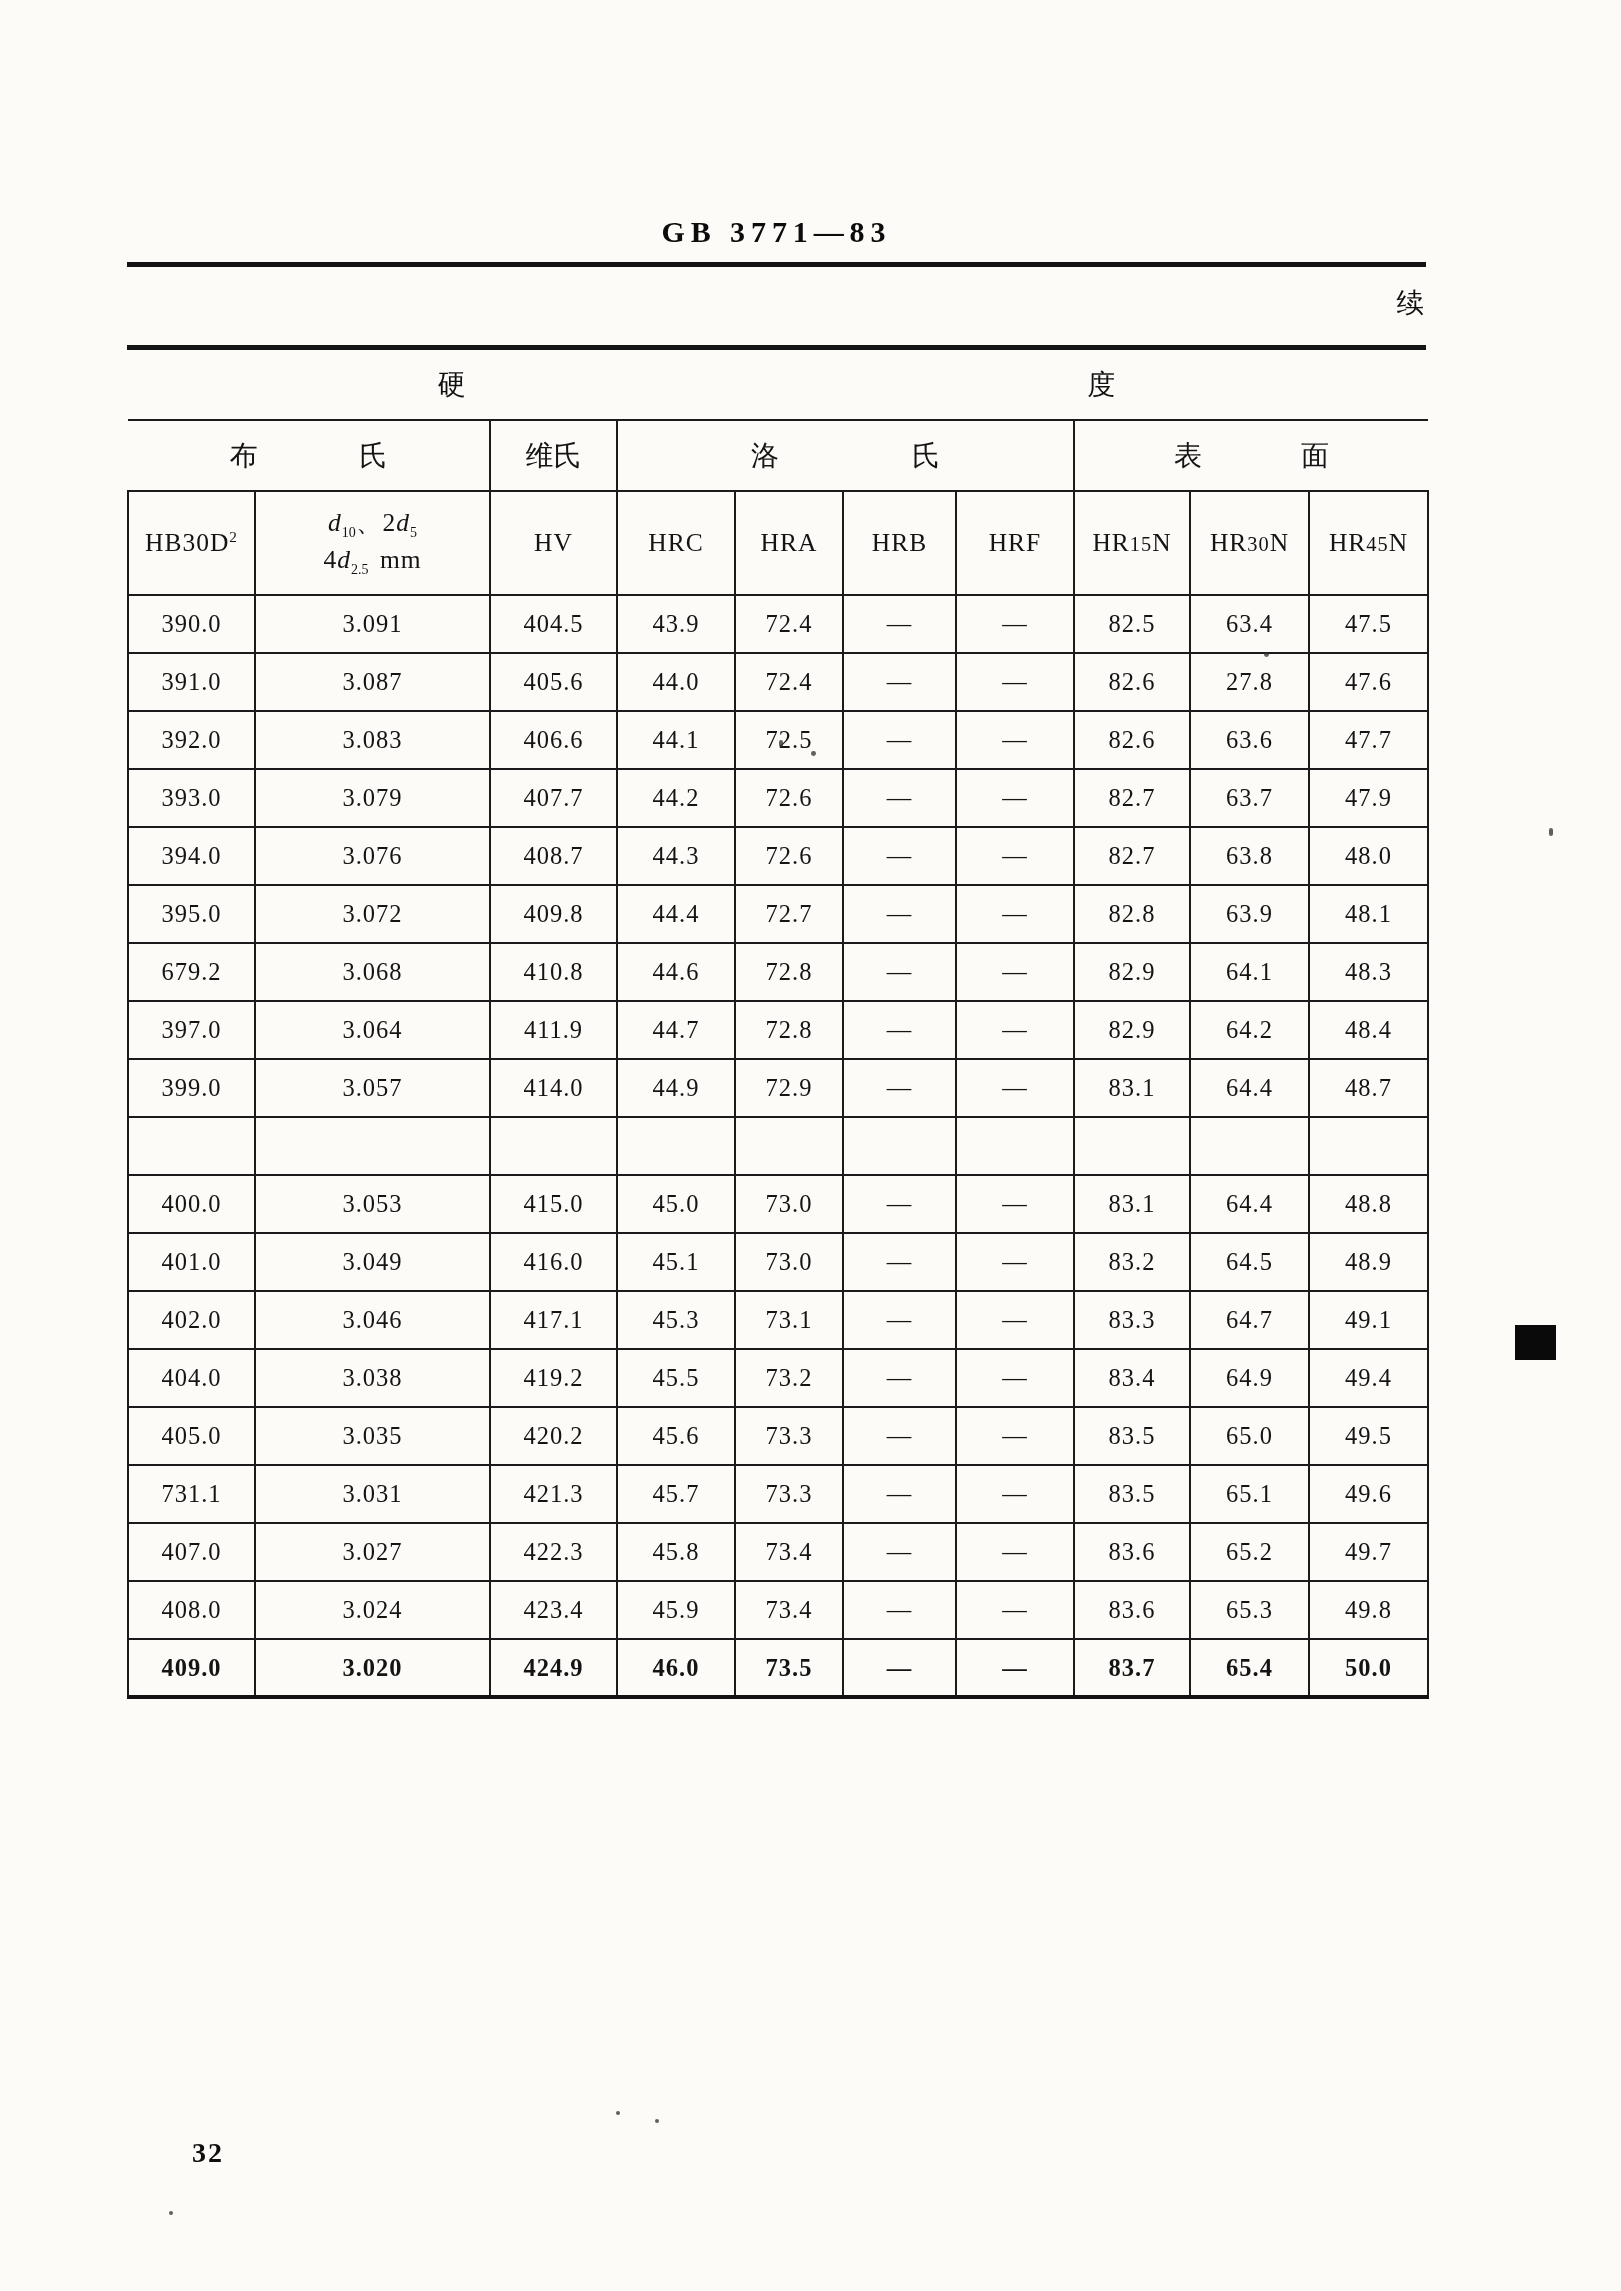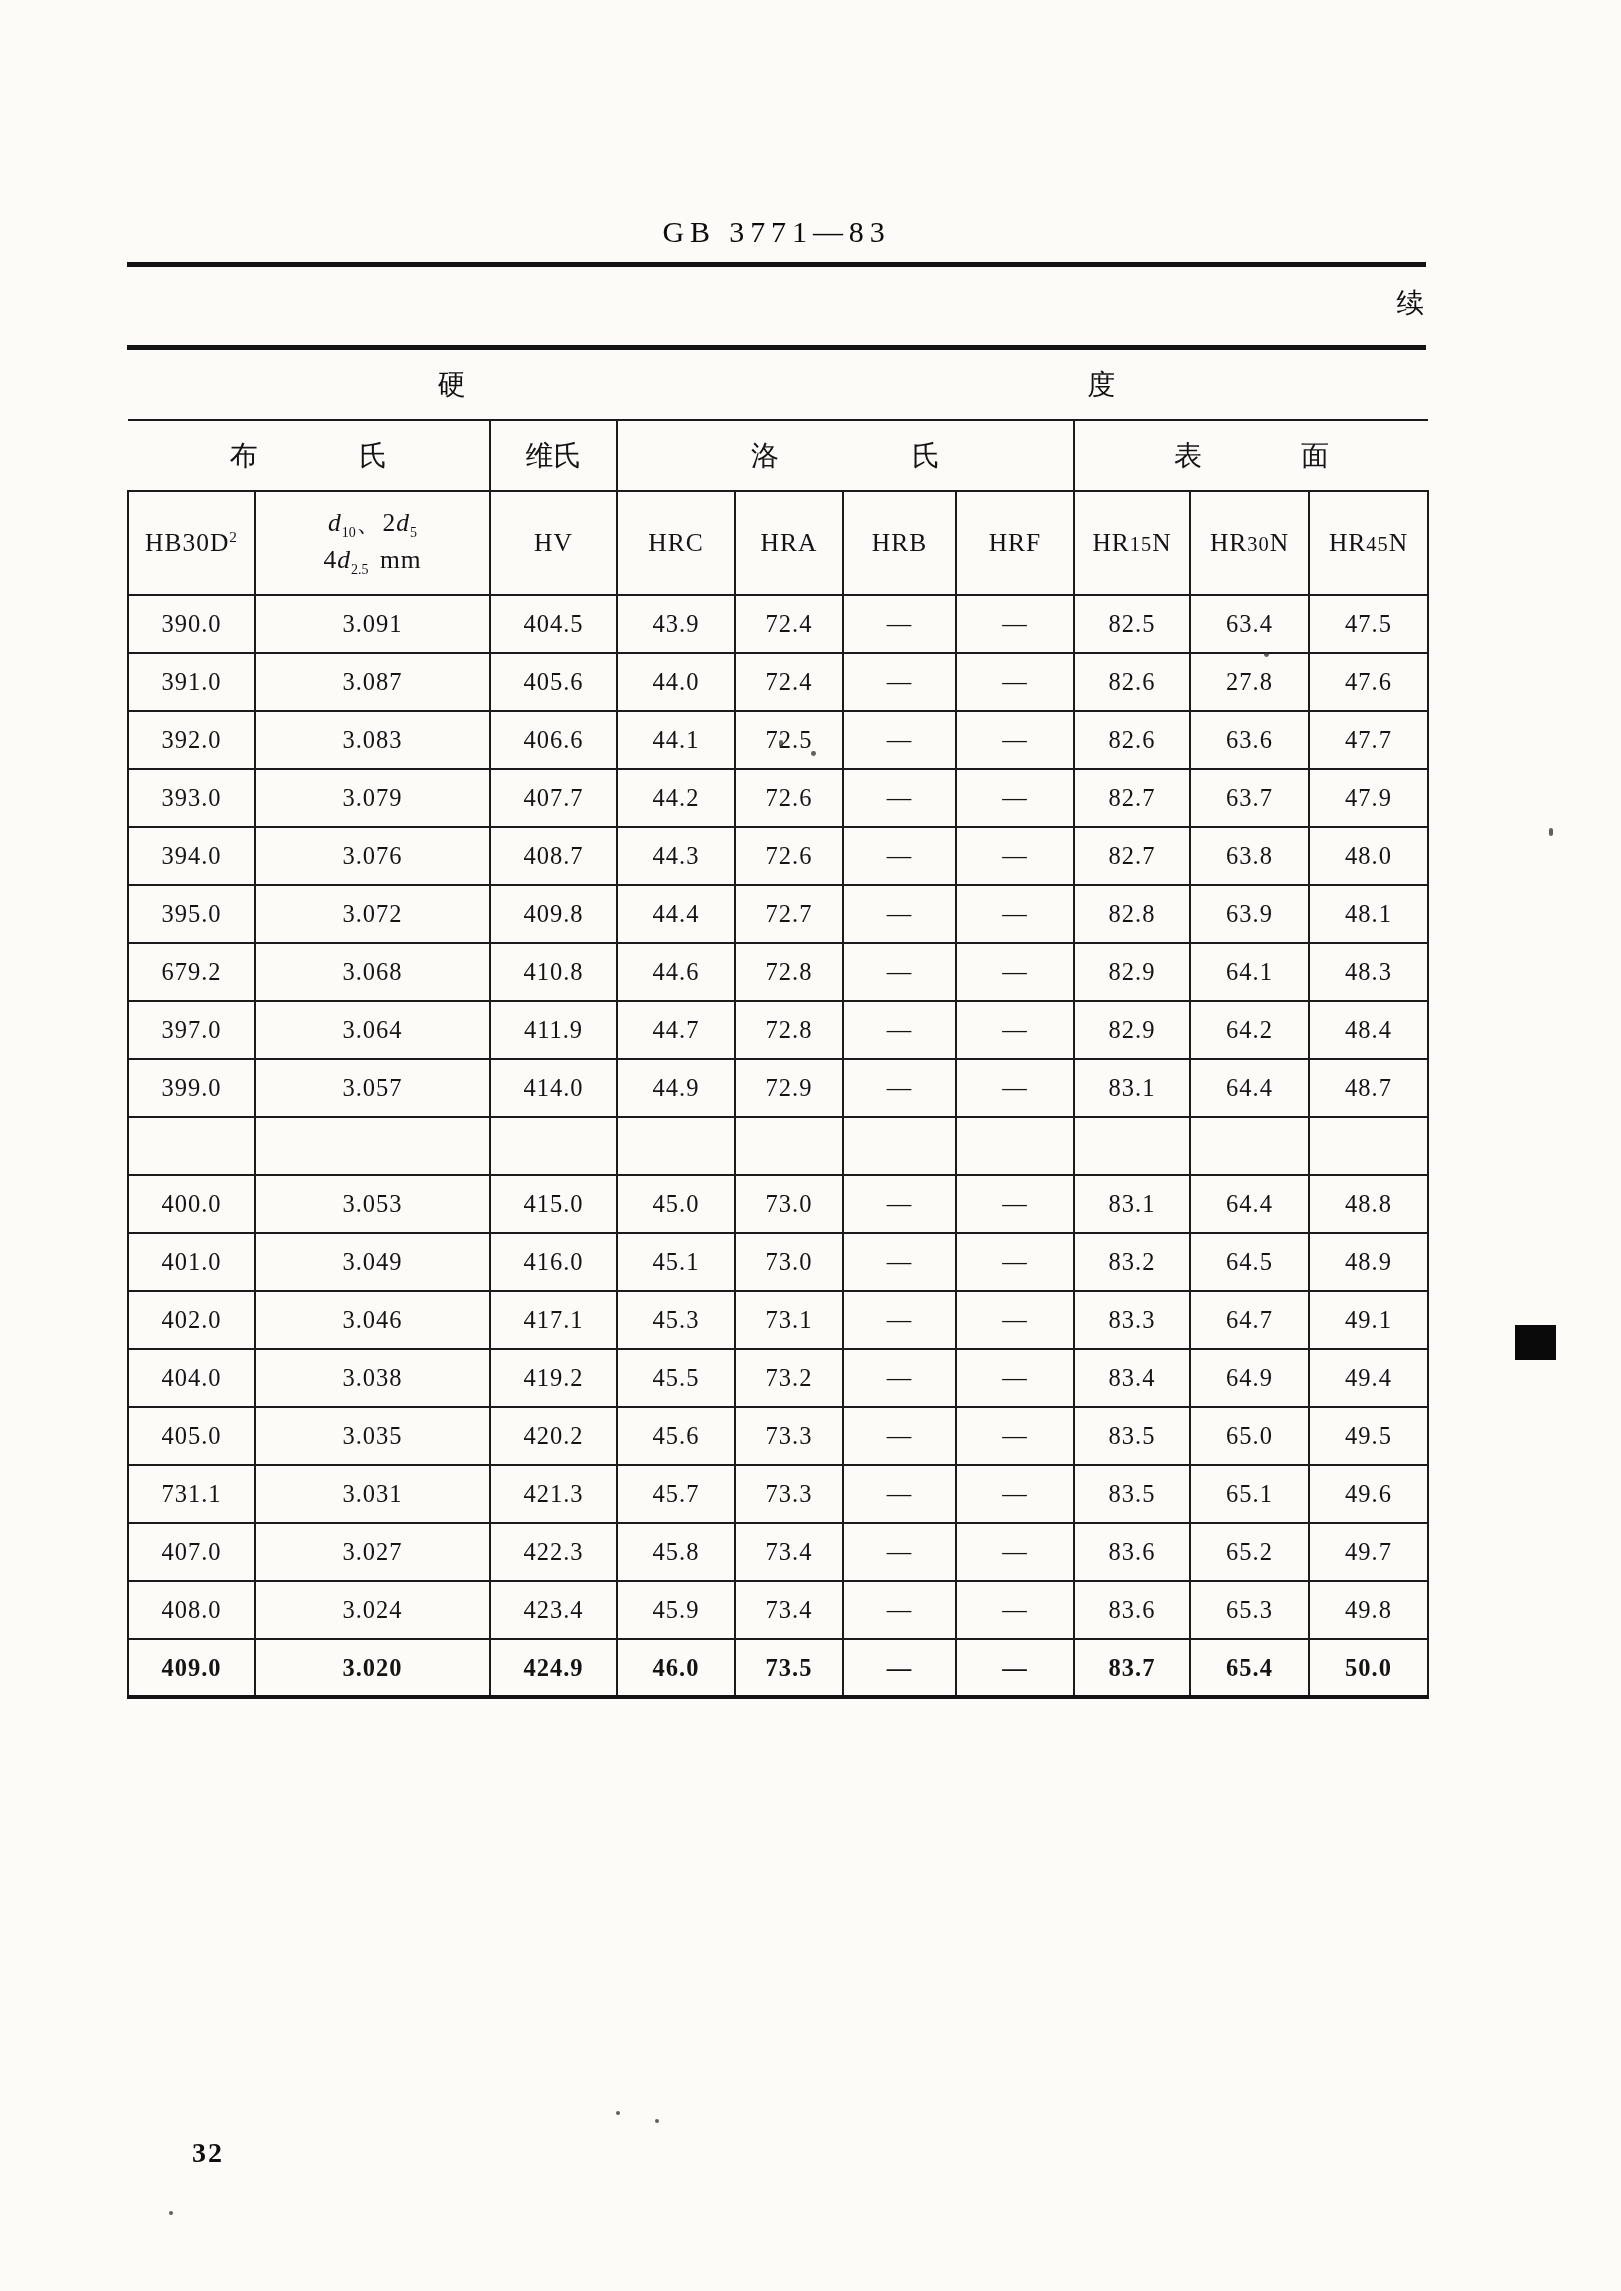--- a/index.html
+++ b/index.html
@@ -4,21 +4,21 @@
 <style>
   html,body{margin:0;padding:0;}
   body{
     width:1621px;height:2292px;position:relative;
     background:#fcfbf8;color:#141414;
     font-family:"Liberation Serif","DejaVu Serif",serif;
     overflow:hidden;
   }
   .page-title{
     position:absolute;top:215px;left:127px;width:1299px;
-    text-align:center;font-size:30px;font-weight:normal;
+    text-align:center;font-size:30px;font-weight:bold;
     letter-spacing:5.9px;color:#0c0c0c;
   }
   .rule{position:absolute;left:127px;width:1299px;background:#141414;}
   .rule-top{top:262px;height:4.9px;}
   .rule-mid{top:345px;height:4.9px;}
   .continued{
     position:absolute;top:285px;right:196px;
     font-size:27.4px;color:#101010;letter-spacing:1px;
   }
   .hardness-band{

